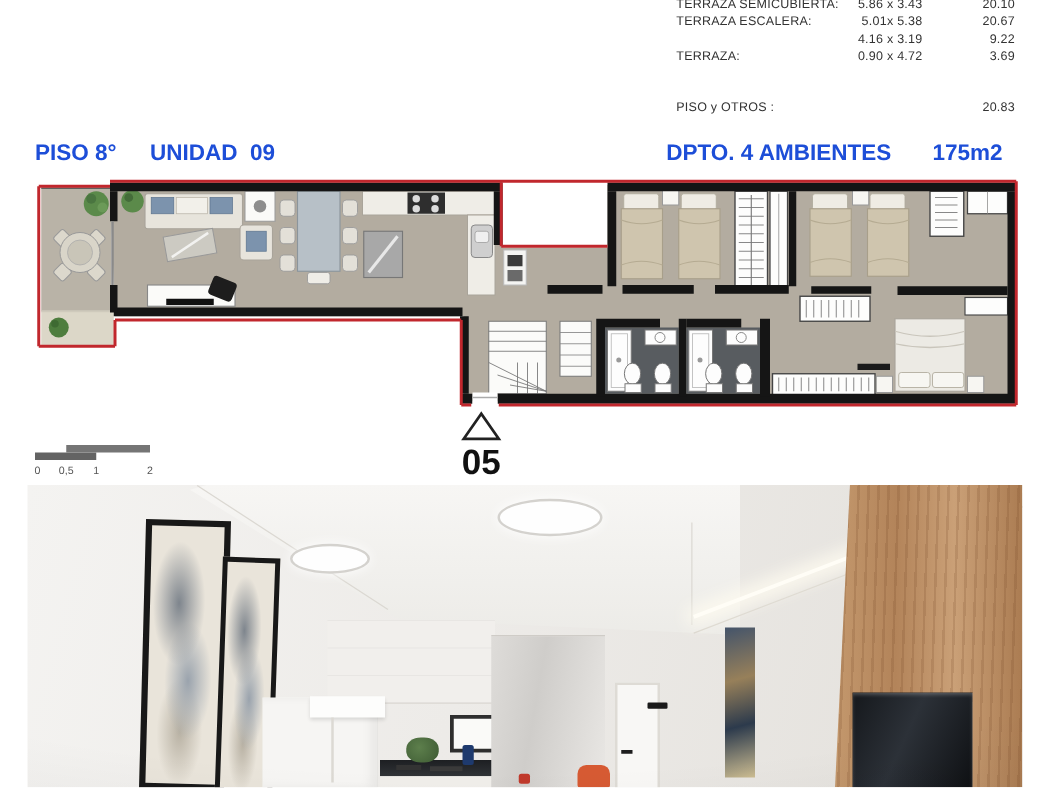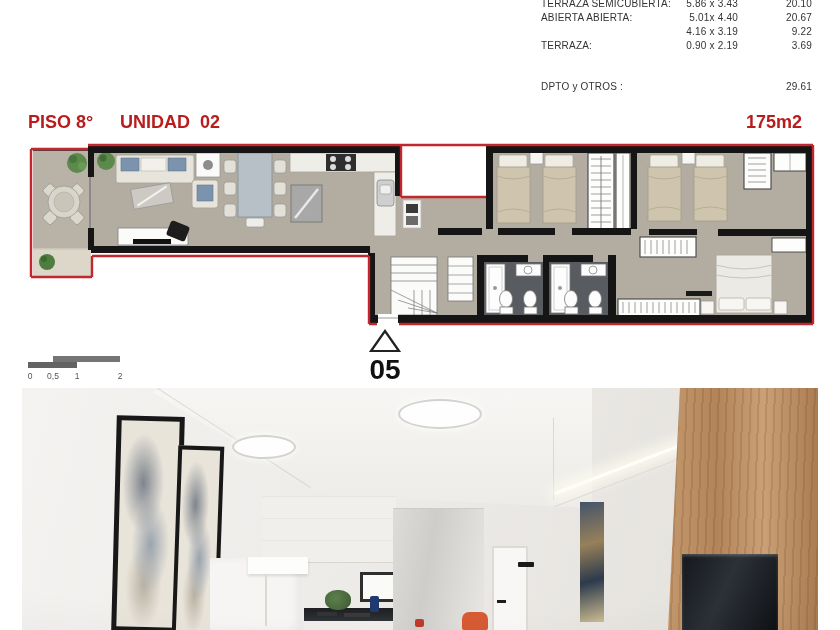--- a/index.html
+++ b/index.html
@@ -7,21 +7,21 @@
         font-family:"Liberation Sans",sans-serif;color:#222;text-decoration:underline;}
 
   
   .mrow{position:absolute;left:541px;width:271px;height:12px;font-size:10px;color:#333;
         letter-spacing:.2px;white-space:pre;}
   .mrow .mlabel{position:absolute;left:0;top:0;}
   .mrow .mdims{position:absolute;right:74px;top:0;text-align:right;}
   .mrow .marea{position:absolute;right:0;top:0;text-align:right;}
 
   
-  .title{position:absolute;top:112px;font-size:18px;font-weight:bold;color:#b91c1c;white-space:pre;}
+  .title{position:absolute;top:112px;font-size:18px;font-weight:bold;color:#1d4ed8;white-space:pre;}
 
   
   svg.plan{position:absolute;left:0;top:0;}
 
   
   .photo{position:absolute;left:22px;top:388px;width:796px;height:242px;overflow:hidden;
          background:linear-gradient(105deg,#f4f3f1 0%,#edebe8 45%,#e3e0db 100%);}
   .photo *{position:absolute;}
   .ceiling{left:130px;top:0;width:440px;height:125px;
            clip-path:polygon(3% 0,100% 0,100% 96%,38% 86%,0 3%);
@@ -86,42 +86,43 @@
 
 <div class="page">
 
   <div>
     <div class="mrow" style="top:-2px">
       <span class="mlabel">TERRAZA SEMICUBIERTA:</span>
       <span class="mdims">5.86 x 3.43</span>
       <span class="marea">20.10</span>
     </div>
     <div class="mrow" style="top:12px">
-      <span class="mlabel">ABIERTA ABIERTA:</span>
-      <span class="mdims">5.01x 4.40</span>
+      <span class="mlabel">TERRAZA ESCALERA:</span>
+      <span class="mdims">5.01x 5.38</span>
       <span class="marea">20.67</span>
     </div>
     <div class="mrow" style="top:26px">
       <span class="mlabel"></span>
       <span class="mdims">4.16 x 3.19</span>
       <span class="marea">9.22</span>
     </div>
     <div class="mrow" style="top:40px">
       <span class="mlabel">TERRAZA:</span>
-      <span class="mdims">0.90 x 2.19</span>
+      <span class="mdims">0.90 x 4.72</span>
       <span class="marea">3.69</span>
     </div>
     <div class="mrow" style="top:81px">
-      <span class="mlabel">DPTO y OTROS :</span>
-      <span class="marea">29.61</span>
+      <span class="mlabel">PISO y OTROS :</span>
+      <span class="marea">20.83</span>
     </div>
   </div>
 
   <div class="title" style="left:28px">PISO 8°</div>
-  <div class="title" style="left:120px">UNIDAD  02</div>
+  <div class="title" style="left:120px">UNIDAD  09</div>
+  <div class="title" style="left:533px">DPTO. 4 AMBIENTES</div>
   <div class="title" style="left:746px">175m2</div>
 
   <svg class="plan" width="840" height="390" viewBox="0 0 840 390">
 
     <g>
       <path d="M88,148 L402,148 L402,198 L486,198 L486,148 L812,148 L812,321 L371,321 L371,253 L92,253 Z" fill="#b3aca0"></path>
       <rect x="33" y="150" width="56" height="99" fill="#b9b3a7"></rect>
       <rect x="33" y="249" width="58" height="27" fill="#dcd7c8"></rect>
       <line x1="33" y1="249" x2="89" y2="249" stroke="#cfcabc" stroke-width="1.5"></line>
       <line x1="33" y1="150.5" x2="88" y2="150.5" stroke="#444" stroke-width="1"></line>

